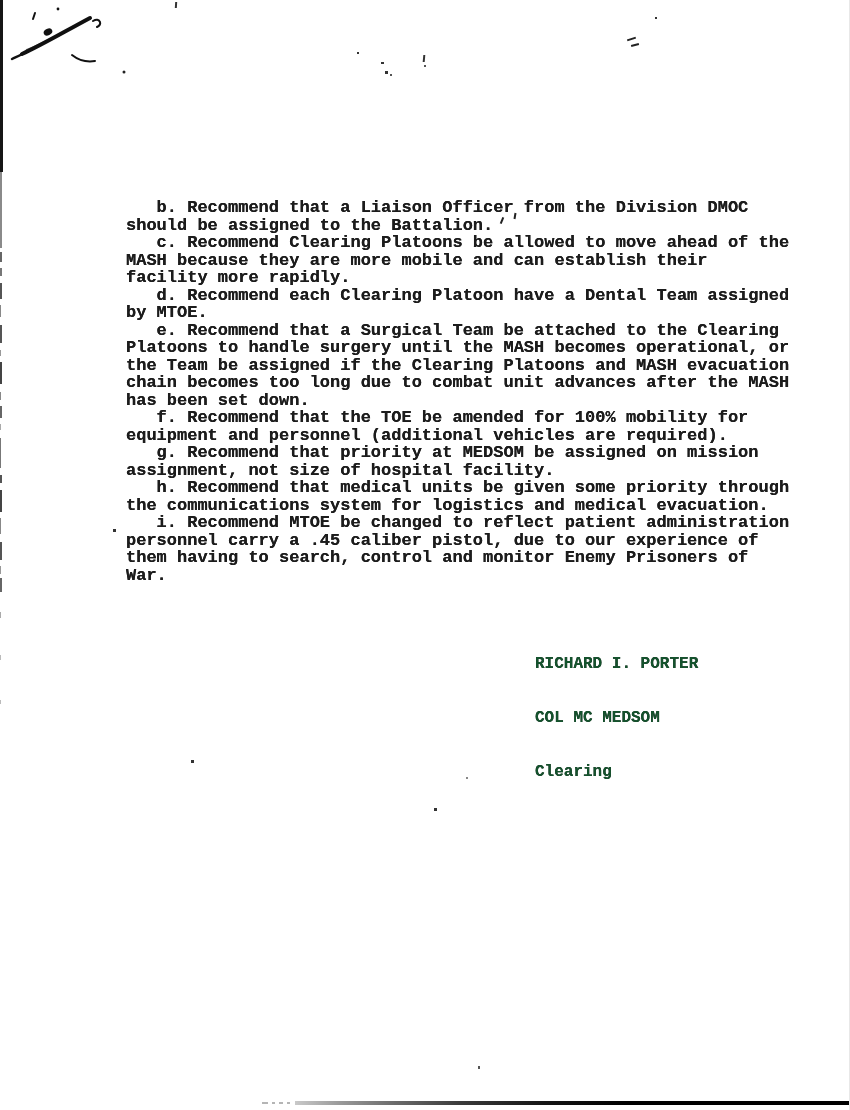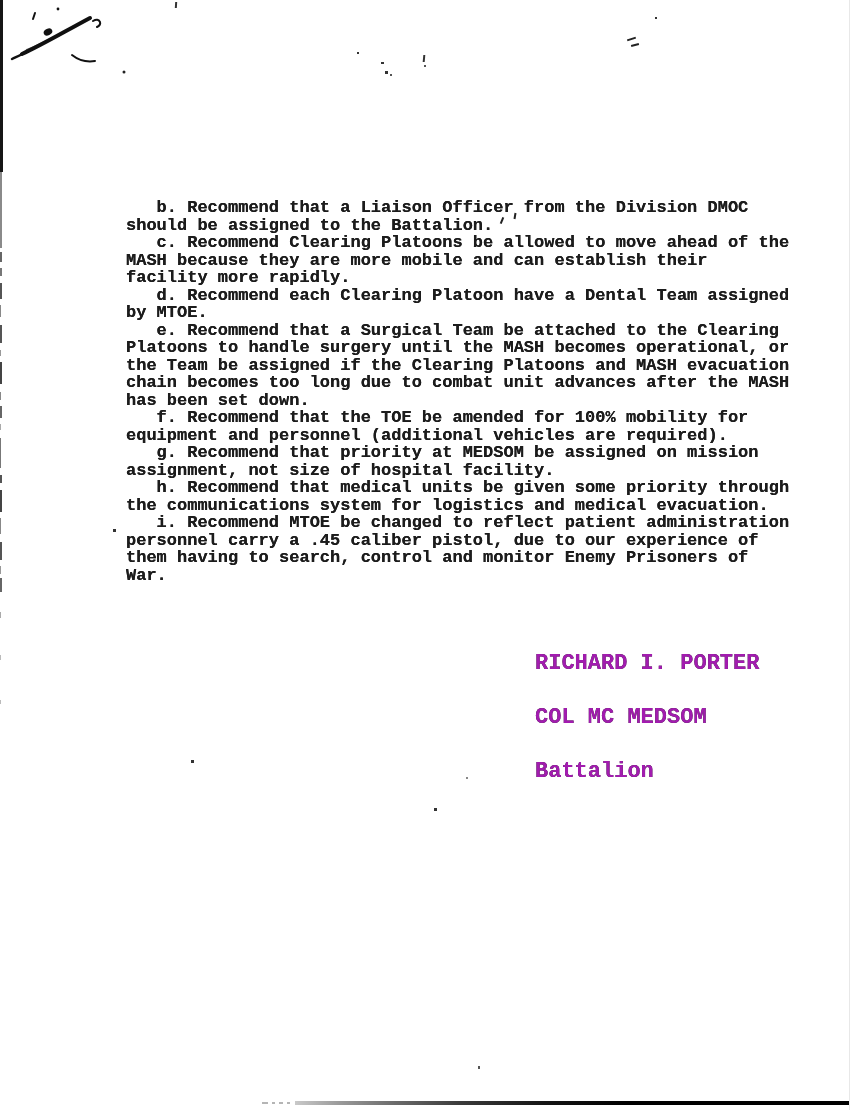--- a/index.html
+++ b/index.html
@@ -18,24 +18,24 @@
     line-height:17.5px;
     font-weight:600;
     color:#1c1c1c;
     text-shadow:0 0 0.5px #1c1c1c;
     white-space:pre;
   }
   .sig-block {
     position:absolute;
     left:535px; top:619px;
     font-family:"Liberation Mono","DejaVu Sans Mono",monospace;
-    font-size:22px;
+    font-size:16px;
     line-height:18px;
     font-weight:600;
-    color:#a21caf;
+    color:#14532d;
     text-shadow:0 0 0.5px #1c1c1c;
     white-space:pre;
   }
   .sig-block div { height:18px; }
   
   .edge-seg { position:absolute; left:0; }
   .speck { position:absolute; background:#333; }
   .bottom-line {
     position:absolute; left:295px; top:1101px; width:555px; height:4px;
     background:linear-gradient(to right,#c9c9c9 0%,#9a9a9a 8%,#6b6b6b 18%,#3a3a3a 30%,#151515 45%,#000 60%,#000 100%);
@@ -124,21 +124,21 @@
    h. Recommend that medical units be given some priority through
 the communications system for logistics and medical evacuation.
    i. Recommend MTOE be changed to reflect patient administration
 personnel carry a .45 caliber pistol, due to our experience of
 them having to search, control and monitor Enemy Prisoners of
 War.</pre>
 
   <div class="sig-block">
     <div>RICHARD I. PORTER</div>
     <div>COL MC MEDSOM</div>
-    <div>Battalion</div>
+    <div>Clearing</div>
   </div>
 
   <div>
     <div class="bottom-dash" style="left:262px;width:6px;"></div>
     <div class="bottom-dash" style="left:272px;width:3px;"></div>
     <div class="bottom-dash" style="left:279px;width:4px;"></div>
     <div class="bottom-dash" style="left:287px;width:3px;"></div>
     <div class="bottom-line"></div>
   </div>
 

